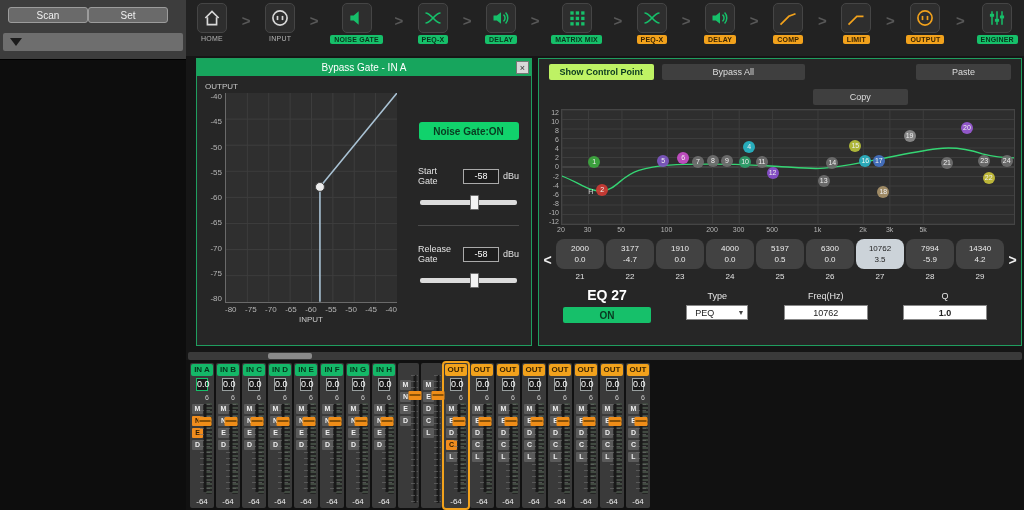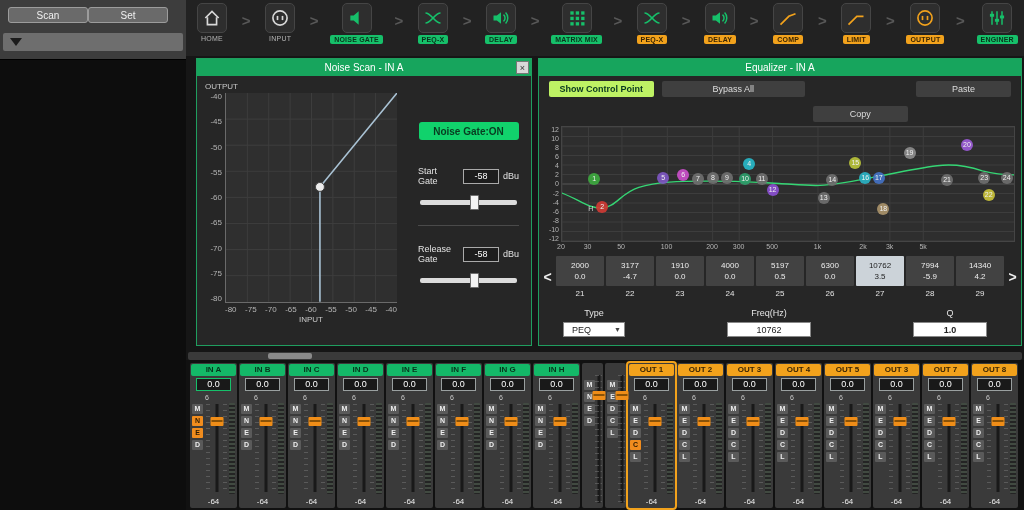--- a/index.html
+++ b/index.html
@@ -63,40 +63,40 @@
   .eq-yticks { width:18px; height:116px; display:flex; flex-direction:column; justify-content:space-between; font-size:7px; color:#b5b5b5; text-align:right; padding-right:2px; line-height:7px; }
   .eq-plot { flex:1; height:116px; background:#2e2e2e; border:1px solid #454545; position:relative; }
   .eq-plot svg { position:absolute; inset:0; width:100%; height:100%; }
   .pt { position:absolute; width:12px; height:12px; border-radius:50%; color:#fff; font-size:7px; line-height:12px; text-align:center; transform:translate(-50%,-50%); opacity:.92; }
   .pt .pfx { position:absolute; left:-8px; top:2px; font-size:7px; color:#ddd; }
   .eq-xticks { position:relative; height:10px; margin:1px 7px 0 22px; font-size:7px; color:#b5b5b5; }
   .eq-xticks span { position:absolute; transform:translateX(-50%); }
   .bands { display:flex; align-items:stretch; gap:2px; padding:3px 2px 1px; }
   .band-nav { width:13px; color:#f0f0f0; font-size:14px; font-weight:bold; display:flex; align-items:center; justify-content:center; }
   .band { flex:1; display:flex; flex-direction:column; }
-  .band .cell { background:#424242; color:#eee; font-size:8px; text-align:center; height:30px; display:flex; flex-direction:column; justify-content:center; gap:2px; border-radius:1px; }
+  .band .cell { background:#424242; color:#eee; font-size:8px; text-align:center; height:30px; display:flex; flex-direction:column; justify-content:center; gap:2px; border-radius:8px; }
   .band.selected .cell { background:#ccd3d9; color:#1d1d1d; }
   .band .num { font-size:8px; color:#e3e3e3; text-align:center; padding-top:3px; }
   .eq27 { display:flex; padding:5px 34px 0 24px; justify-content:space-between; }
   .eq27 .col { display:flex; flex-direction:column; align-items:center; gap:4px; }
   .eq27-title { font-size:14px; font-weight:bold; color:#fff; }
   .eq27 .lab { font-size:9px; color:#e5e5e5; padding-top:4px; }
   .eq27-on { width:88px; height:16px; background:#16c06a; color:#093820; border:none; border-radius:2px; font-size:10px; font-weight:bold; font-family:inherit; }
   .sel { width:62px; height:15px; background:#fff; color:#222; font-size:9px; display:flex; align-items:center; justify-content:space-between; padding:0 3px 0 8px; border:1px solid #888; }
   .sel .caret { font-size:7px; color:#444; }
   .inp { width:84px; height:15px; background:#fff; color:#222; border:1px solid #888; font-size:9px; text-align:center; font-family:inherit; }
-  .inp.q { width:74px;font-weight:bold; }
+  .inp.q { width:84px;font-weight:bold; }
 
   
   .hscroll { height:8px; margin:2px 2px 0 2px; background:#3a3a3a; border-radius:2px; position:relative; flex:none; }
   .hthumb { position:absolute; top:1px; bottom:1px; left:80px; width:44px; background:#8a8a8a; border-radius:2px; }
 
   
   .strips { flex:1; display:flex; gap:2px; padding:3px 0 2px 4px; background:#111; overflow:hidden; }
-  .strip { width:47px; flex:none; background:#3a3a3a; border-radius:2px; padding:1px; display:flex; flex-direction:column; }
+  .strip { width:24px; flex:none; background:#3a3a3a; border-radius:2px; padding:1px; display:flex; flex-direction:column; }
   .strip.selected { box-shadow:0 0 0 2px #f2a21c; }
   .strip.master { width:21px; }
   .hdr { height:12px; border-radius:2px; font-size:8px; font-weight:bold; text-align:center; line-height:12px; }
   .hdr.g { background:#14b868; color:#06351c; }
   .hdr.o { background:#f2a21c; color:#3a2503; }
   .val { margin:2px 5px; height:13px; border:1px solid #9aa0a0; background:#191919; color:#fff; font-size:9px; text-align:center; line-height:11px; }
   .body { flex:1; display:flex; padding:0 1px; position:relative; min-height:0; }
   .btncol { display:flex; flex-direction:column; gap:2px; width:11px; margin-top:11px; flex:none; }
   .master .btncol { margin-top:16px; }
   .b { height:10px; background:#5a5a5a; color:#efefef; font-size:7px; font-weight:bold; text-align:center; line-height:10px; border-radius:1px; }
@@ -265,21 +265,21 @@
             </svg>
           </div>
           <div class="lbl green">ENGINER</div>
         </div>
       </nav>
 
     <section class="panels">
 
       <div class="panel noise-panel">
         <div class="panel-title">
-          <span>Noise Scan - IN A</span>
+          <span>Bypass Gate - IN A</span>
           <span class="close-btn">×</span>
         </div>
         <div class="ng-body">
           <div class="ng-graph">
             <div class="ng-ylabel">OUTPUT</div>
             <div class="ng-plotrow">
               <div class="ng-yticks" id="ng-yticks">
                   <span>-40</span>
                   <span>-45</span>
                   <span>-50</span>
@@ -347,23 +347,20 @@
               </div>
               <div class="ng-slider">
                   <div class="ng-thumb" id="rg-thumb" style="left: 52%;"></div>
                 </div>
             </div>
           </div>
         </div>
       </div>
 
       <div class="panel eq-panel">
-        <div class="panel-title">
-          <span>Equalizer - IN A</span>
-        </div>
         <div class="eq-buttons" id="eq-buttons">
             <button class="b0 green">Show Control Point</button>
             <button class="b1">Bypass All</button>
             <button class="b2">Copy</button>
             <button class="b3">Paste</button>
           </div>
         <div class="eq-graphrow">
           <div class="eq-yticks" id="eq-yticks">
               <span>12</span>
               <span>10</span>
@@ -507,20 +504,24 @@
               <div class="cell">
                 <div>14340</div>
                 <div>4.2</div>
               </div>
               <div class="num">29</div>
             </div>
             <div class="band-nav">&gt;</div>
           </div>
         <div class="eq27">
           <div class="col">
+            <div class="eq27-title">EQ 27</div>
+            <button class="eq27-on">ON</button>
+          </div>
+          <div class="col">
             <div class="lab">Type</div>
             <div class="sel">
               <span>PEQ</span>
               <span class="caret">▼</span>
             </div>
           </div>
           <div class="col">
             <div class="lab">Freq(Hz)</div>
             <input class="inp" readonly="" value="10762" style="">
           </div>

